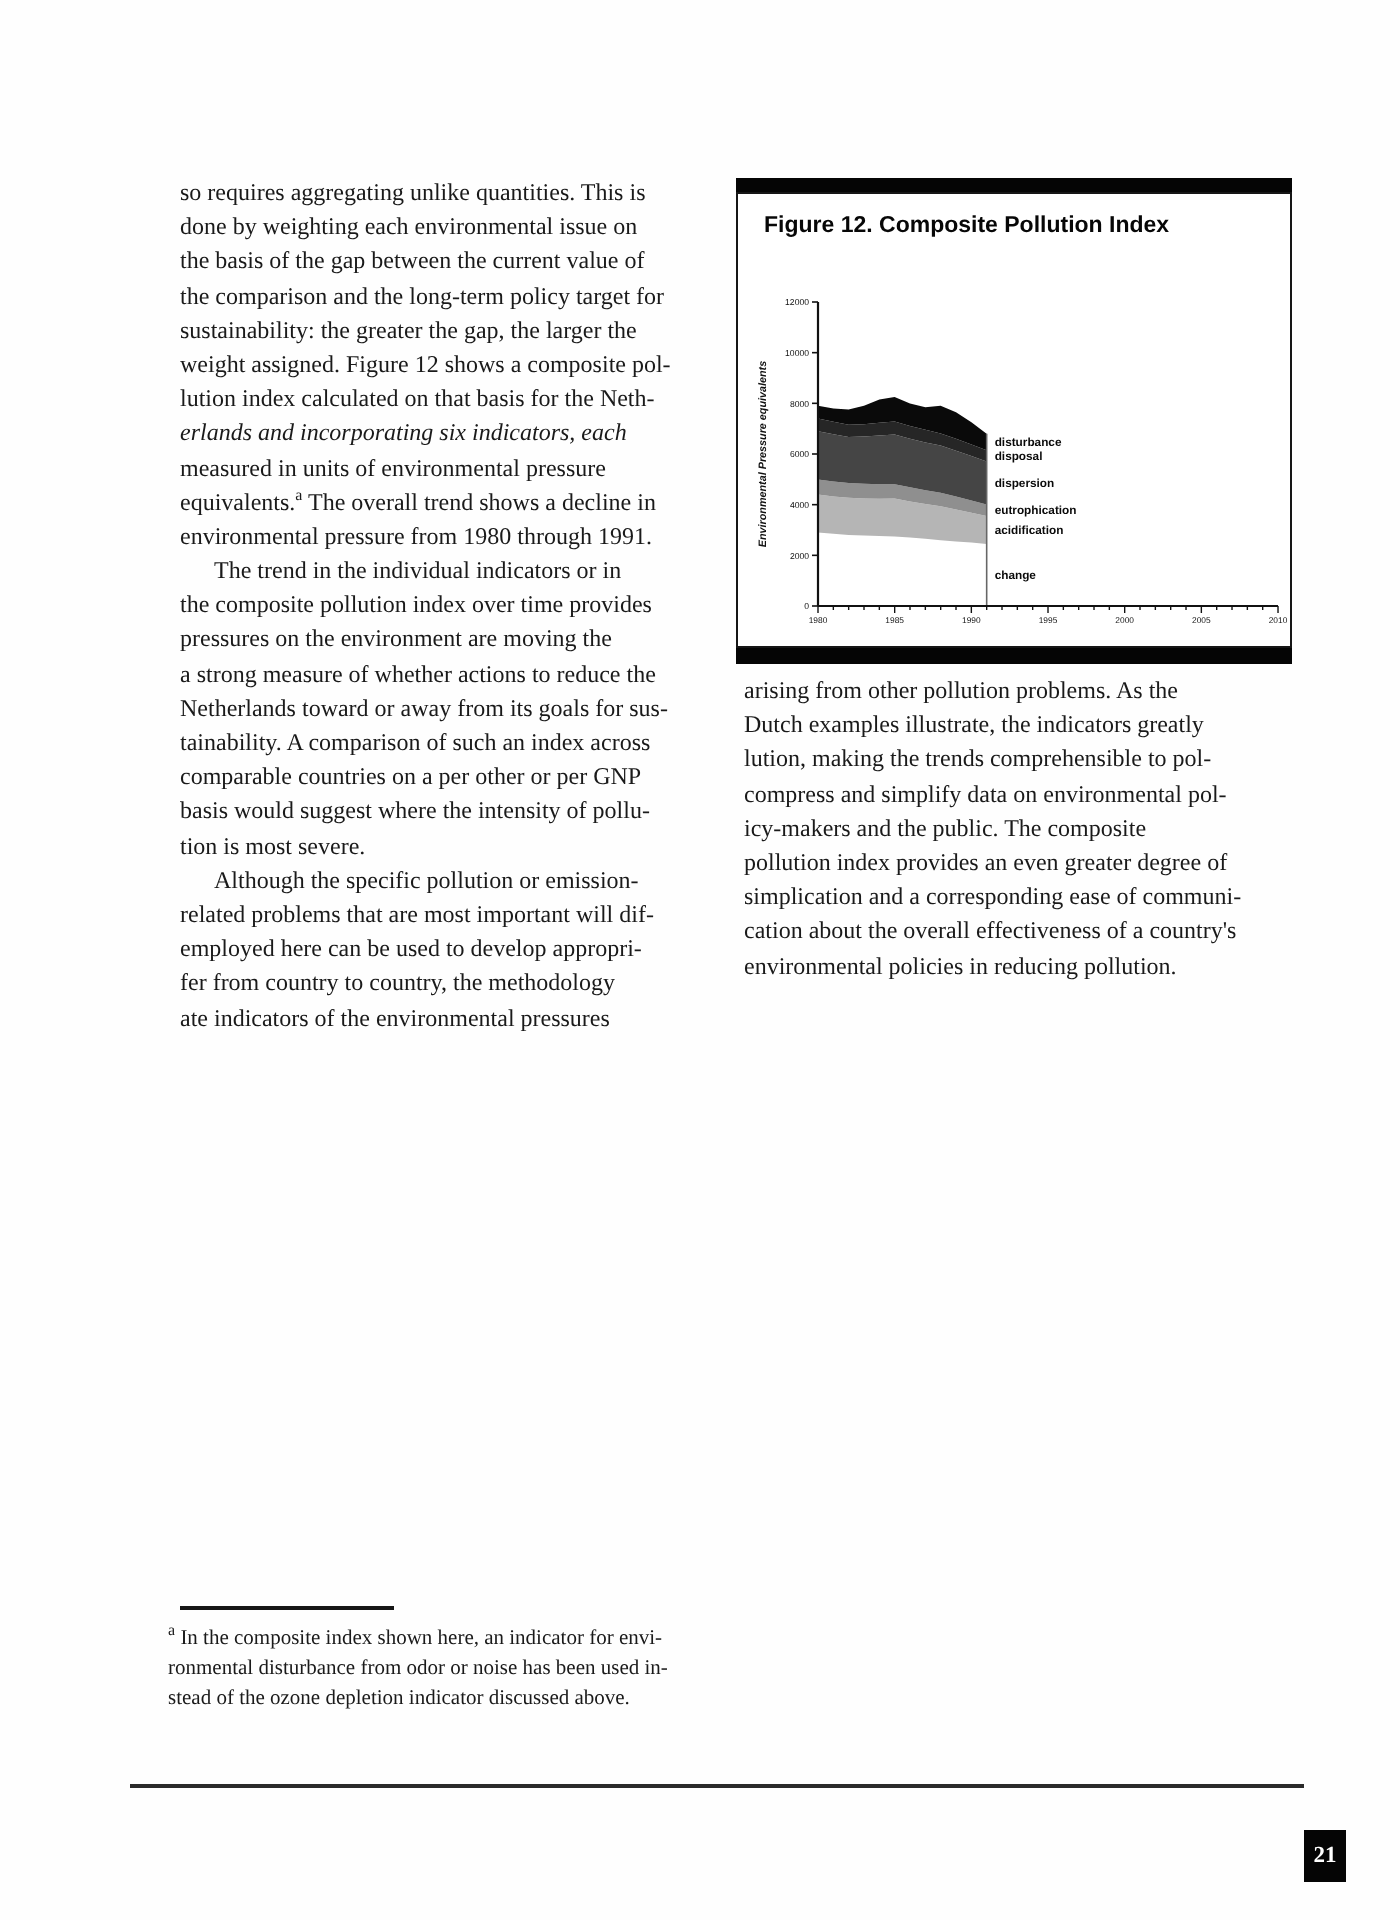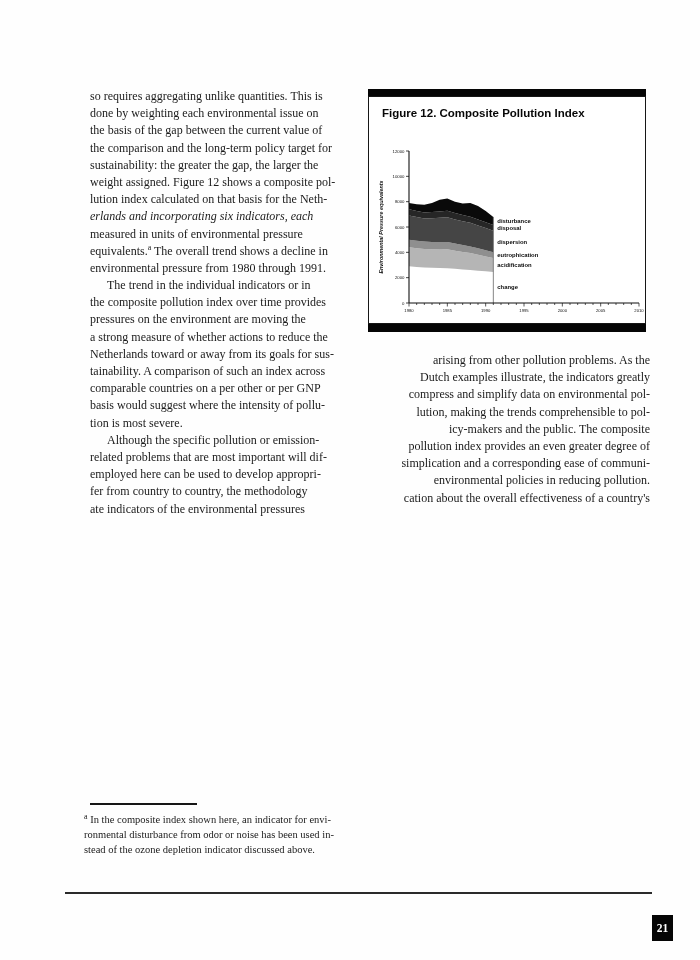--- a/index.html
+++ b/index.html
@@ -5,21 +5,21 @@
   html,body{margin:0;padding:0;}
   body{
     width:700px;height:960px;background:#fefefe;position:relative;overflow:hidden;
     font-family:"Liberation Serif",serif;color:#1a1a1a;
   }
   .col{position:absolute;font-size:12px;line-height:17.2px;white-space:nowrap;}
   .col .tline{height:17.2px;}
   .ind{display:inline-block;width:17px;}
   sup{font-size:8px;vertical-align:super;line-height:0;}
   .left-col{left:90px;top:88px;width:268px;}
-  .right-col{left:372px;top:352px;width:278px;text-align:right;}
+  .right-col{left:372px;top:337px;width:278px;}
 
   .figure{position:absolute;left:368px;top:89px;width:220px;border-radius:10px;}
   .figbar{background:#050505;width:278px;}
   .figbar.top{height:7px;}
   .figbar.bottom{height:8px;}
   .figbox{position:relative;width:278px;height:228px;border:1px solid #161616;box-sizing:border-box;background:#fff;}
   .figtitle{position:absolute;left:13px;top:10px;font-family:"Liberation Sans",sans-serif;font-weight:bold;font-size:11.5px;color:#070707;}
   svg.chart{position:absolute;left:0;top:42px;}
   svg.chart text{font-family:"Liberation Sans",sans-serif;}
 
@@ -138,27 +138,27 @@
         <text x="128.337" y="90.95" font-size="5.9" font-weight="bold" fill="#0a0a0a">disposal</text>
         <text x="128.337" y="83.98333333333333" font-size="5.9" font-weight="bold" fill="#0a0a0a">disturbance</text>
       </svg>
   </div>
   <div class="figbar bottom"></div>
 </div>
 
 <div class="col right-col">
     <div class="tline">arising from other pollution problems. As the</div>
     <div class="tline">Dutch examples illustrate, the indicators greatly</div>
+    <div class="tline">lution, making the trends comprehensible to pol-</div>
     <div class="tline">compress and simplify data on environmental pol-</div>
-    <div class="tline">lution, making the trends comprehensible to pol-</div>
     <div class="tline">icy-makers and the public. The composite</div>
     <div class="tline">pollution index provides an even greater degree of</div>
     <div class="tline">simplication and a corresponding ease of communi-</div>
+    <div class="tline">cation about the overall effectiveness of a country's</div>
     <div class="tline">environmental policies in reducing pollution.</div>
-    <div class="tline">cation about the overall effectiveness of a country's</div>
   </div>
 
 <div class="fnrule"></div>
 <div class="footnote">
     <div class="tline"><sup>a</sup> In the composite index shown here, an indicator for envi-</div>
     <div class="tline">ronmental disturbance from odor or noise has been used in-</div>
     <div class="tline">stead of the ozone depletion indicator discussed above.</div>
   </div>
 
 <div class="footline"></div>

